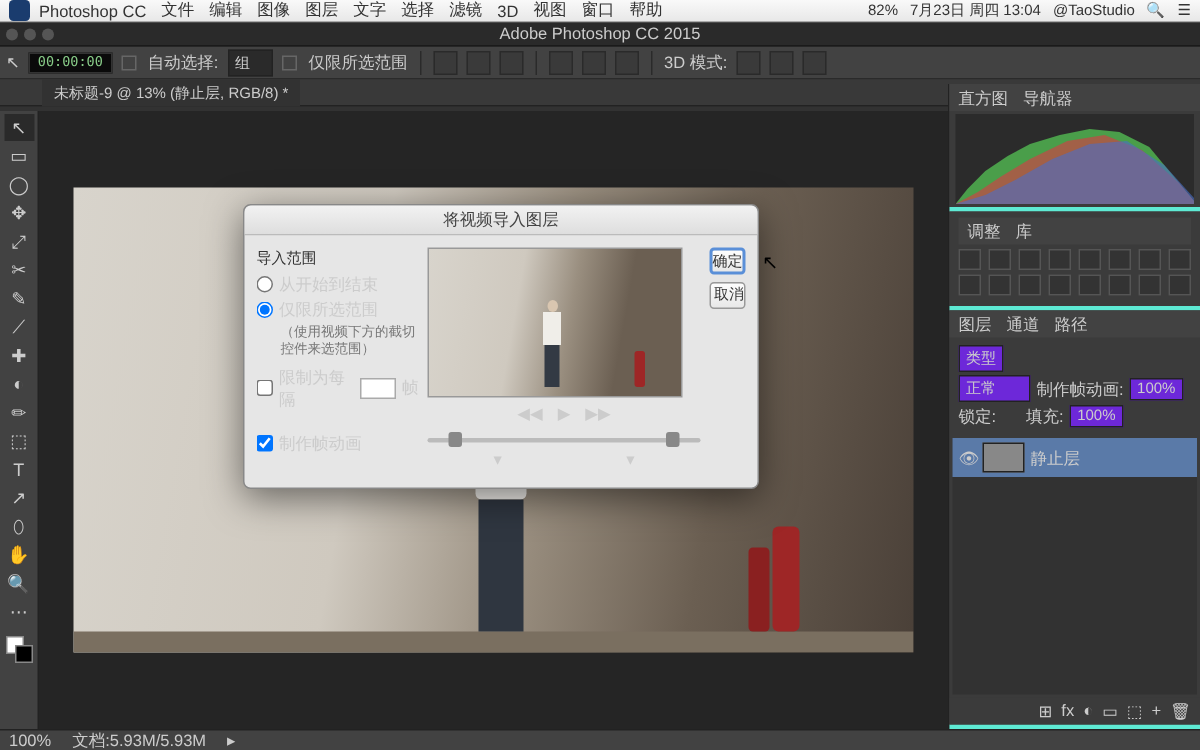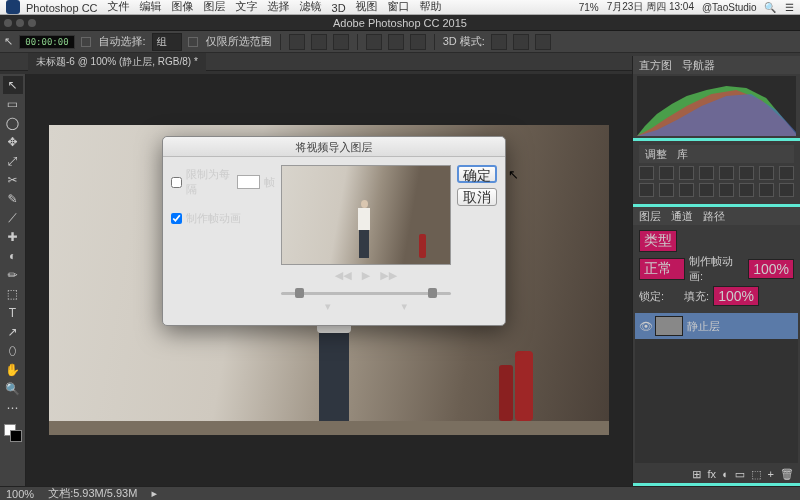--- a/index.html
+++ b/index.html
@@ -40,21 +40,21 @@
 .rpanels .phead{height:18px;display:flex;align-items:center;padding:0 6px;font-size:10px;background:#424242;gap:10px}
 .rpanels .phead span{color:#ccc}
 .histo{height:60px;background:#2b2b2b;margin:2px 4px;position:relative;overflow:hidden}
 .histo svg{width:100%;height:100%}
 .adjust{padding:4px 6px;font-size:10px}
 .adjust .row{display:flex;gap:5px;margin:3px 0;align-items:center}
 .adjust .ico{width:15px;height:14px;background:#333;border:1px solid #555}
 .layers{flex:1;display:flex;flex-direction:column}
 .layers .opts{padding:3px 6px;font-size:10px}
 .layers .opts .row{display:flex;gap:4px;margin:2px 0;align-items:center}
-.layers .opts .fld{background:#be185d;padding:1px 4px;border:1px solid #222;font-size:14px}
+.layers .opts .fld{background:#6d28d9;padding:1px 4px;border:1px solid #222;font-size:10px}
 .layers .list{flex:1;background:#323232;margin:2px}
 .layers .layer{display:flex;align-items:center;padding:3px 4px;background:#5a7aa8;gap:4px}
 .layers .layer .eye{width:12px;font-size:11px}
 .layers .layer .thumb{width:28px;height:20px;background:#888;border:1px solid #222}
 .layers .lfoot{height:18px;background:#3b3b3b;display:flex;align-items:center;justify-content:flex-end;gap:6px;padding:0 6px;font-size:10px}
 .status{position:absolute;bottom:0;left:0;right:0;height:14px;background:#424242;display:flex;align-items:center;padding:0 6px;font-size:10px;color:#999;border-top:1px solid #222;gap:14px}
 .dialog{position:absolute;left:162px;top:136px;width:344px;background:#e6e6e6;border:1px solid #888;border-radius:5px;box-shadow:0 6px 24px rgba(0,0,0,0.5);color:#333}
 .dialog .dtitle{height:20px;background:linear-gradient(#f2f2f2,#dedede);text-align:center;font-size:11px;color:#444;line-height:20px;border-bottom:1px solid #bbb;border-radius:5px 5px 0 0}
 .dialog .dbody{display:flex;padding:8px 8px 12px 8px;gap:6px}
 .dialog .left{width:108px;font-size:10px;color:#333}
@@ -70,21 +70,21 @@
 .dialog .preview .pf div:nth-child(2){width:12px;height:22px;background:#f0eee9;margin:0 auto}
 .dialog .preview .pf div:nth-child(3){width:10px;height:28px;background:#333a44;margin:0 auto}
 .dialog .preview .pe{position:absolute;right:24px;bottom:6px;width:7px;height:24px;background:#9e2626;border-radius:2px}
 .dialog .pctrl{display:flex;justify-content:center;gap:10px;margin-top:4px;font-size:10px;color:#555}
 .dialog .slider{margin-top:6px;height:12px;position:relative}
 .dialog .slider .track{height:3px;background:#bbb;position:absolute;top:4px;left:0;right:0;border-radius:2px}
 .dialog .slider .h1{position:absolute;left:14px;top:0;width:9px;height:10px;background:#888;border-radius:2px}
 .dialog .slider .h2{position:absolute;right:14px;top:0;width:9px;height:10px;background:#888;border-radius:2px}
 .dialog .tri{display:flex;justify-content:space-between;padding:0 44px;font-size:9px;color:#555}
 .dialog .btns{display:flex;flex-direction:column;gap:5px}
-.dialog .btn{width:40px;height:18px;background:linear-gradient(#fdfdfd,#e8e8e8);border:1px solid #999;border-radius:3px;font-size:14px;color:#333;text-align:center;line-height:16px}
+.dialog .btn{width:24px;height:18px;background:linear-gradient(#fdfdfd,#e8e8e8);border:1px solid #999;border-radius:3px;font-size:10px;color:#333;text-align:right;line-height:16px}
 .dialog .btn.primary{border:2px solid #5a8fd8}
 .timecode{background:#0a0a0a;padding:1px 5px;border:1px solid #333;font-family:monospace;font-size:9px;color:#8c8}
 .cursor{position:absolute;left:508px;top:167px;font-size:13px;color:#000;pointer-events:none;z-index:100}
 </style>
 </head>
 <body>
 
 <div class="menubar">
   <div class="app-icon"></div>
   <span>Photoshop CC</span>
@@ -93,21 +93,21 @@
   <span>图像</span>
   <span>图层</span>
   <span>文字</span>
   <span>选择</span>
   <span>滤镜</span>
   <span>3D</span>
   <span>视图</span>
   <span>窗口</span>
   <span>帮助</span>
   <div class="right">
-    <span>71%</span>
+    <span>82%</span>
     <span>7月23日 周四 13:04</span>
     <span>@TaoStudio</span>
     <span>🔍</span>
     <span>☰</span>
   </div>
 </div>
 
 <div class="winbar">
   <div class="traffic">
       <div></div>
@@ -134,21 +134,21 @@
   <span class="icn"></span>
   <span class="icn"></span>
   <span class="sep"></span>
   <span>3D 模式:</span>
   <span class="icn"></span>
   <span class="icn"></span>
   <span class="icn"></span>
 </div>
 
 <div class="tabbar">
-  <div class="tab">未标题-6 @ 100% (静止层, RGB/8) *</div>
+  <div class="tab">未标题-9 @ 13% (静止层, RGB/8) *</div>
 </div>
 
 <div class="main">
   <div class="toolbox">
     <div class="t active">↖</div>
     <div class="t">▭</div>
     <div class="t">◯</div>
     <div class="t">✥</div>
     <div class="t">⤢</div>
     <div class="t">✂</div>
@@ -275,20 +275,32 @@
 <div class="status">
   <span>100%</span>
   <span>文档:5.93M/5.93M</span>
   <span>▸</span>
 </div>
 
 <div class="dialog">
   <div class="dtitle">将视频导入图层</div>
   <div class="dbody">
     <div class="left">
+      <div class="grp">
+        <div style="font-size:10px;margin-bottom:3px;color:#333">导入范围</div>
+        <label>
+            <input type="radio" name="r" style="">
+            <span>从开始到结束</span>
+          </label>
+        <label>
+            <input type="radio" name="r" checked="" style="">
+            <span>仅限所选范围</span>
+          </label>
+        <div class="hint">（使用视频下方的截切控件来选范围）</div>
+      </div>
       <label>
           <input type="checkbox" style="">
           <span>限制为每隔</span> 
           <span class="numfld"></span> 
           <span>帧</span>
         </label>
       <div style="height:10px"></div>
       <label>
           <input type="checkbox" checked="" style="">
           <span>制作帧动画</span>

